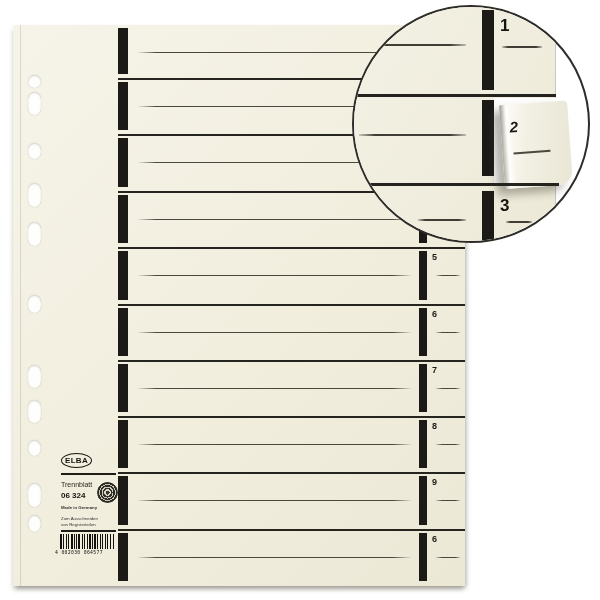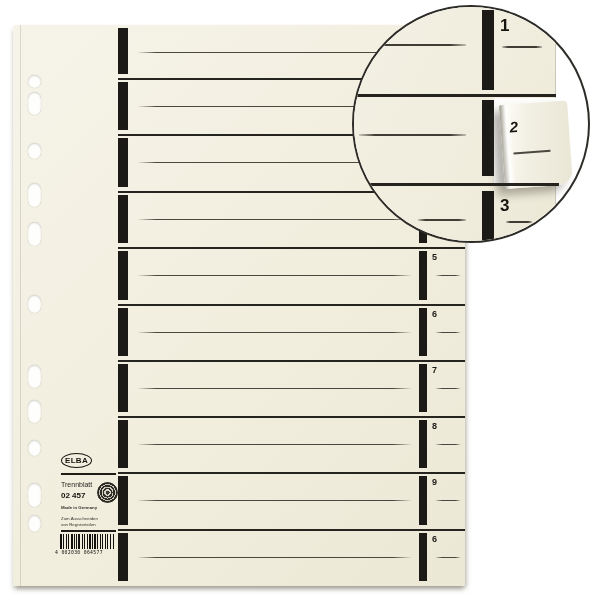--- a/index.html
+++ b/index.html
@@ -190,21 +190,21 @@
         <div class="mid-line" style="top: 532px;"></div>
         <div class="sec-num" style="top: 510px;">6</div>
         <div class="short-line" style="top: 532px;"></div>
       </div>
 
     <div class="brand-oval">
       <span>ELBA</span>
     </div>
     <div class="print-rule1"></div>
     <div class="product-name">Trennblatt</div>
-    <div class="article-no">02 457</div>
+    <div class="article-no">06 324</div>
     <div class="seal"></div>
     <div class="origin">Made in Germany</div>
     <div class="note note1">Zum Ausschneiden</div>
     <div class="note note2">von Registerteilen</div>
     <div class="print-rule2"></div>
     <div class="barcode" id="barcode">
         <div class="bc-bar" style="width: 2px;"></div>
         <div class="bc-gap" style="width: 1px;"></div>
         <div class="bc-bar" style="width: 1px;"></div>
         <div class="bc-gap" style="width: 2px;"></div>

